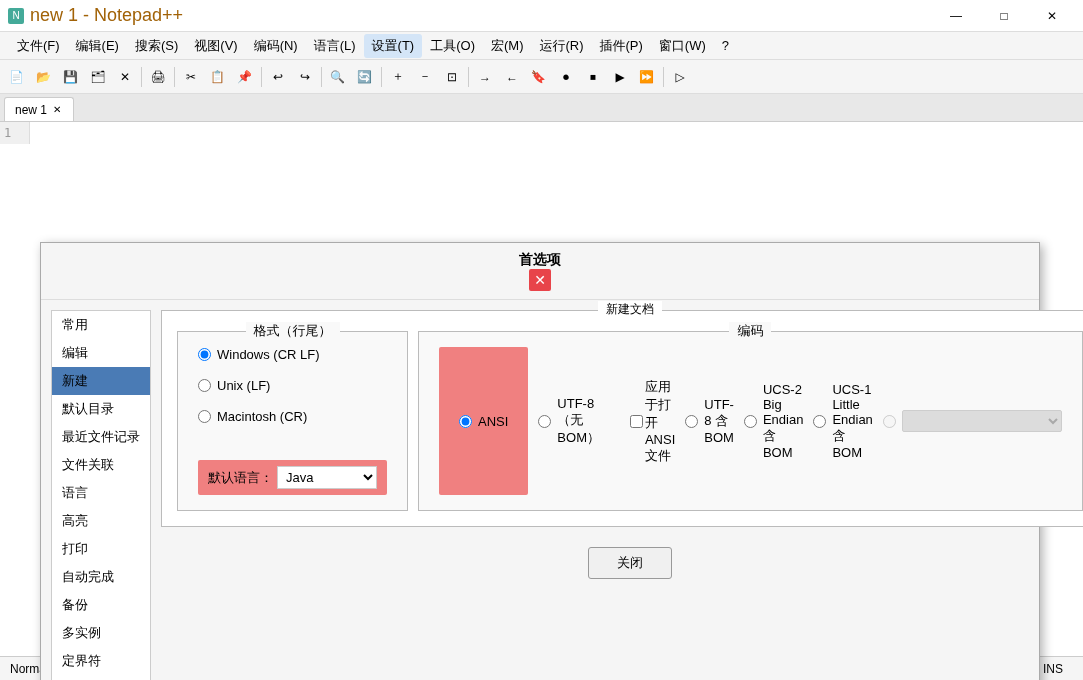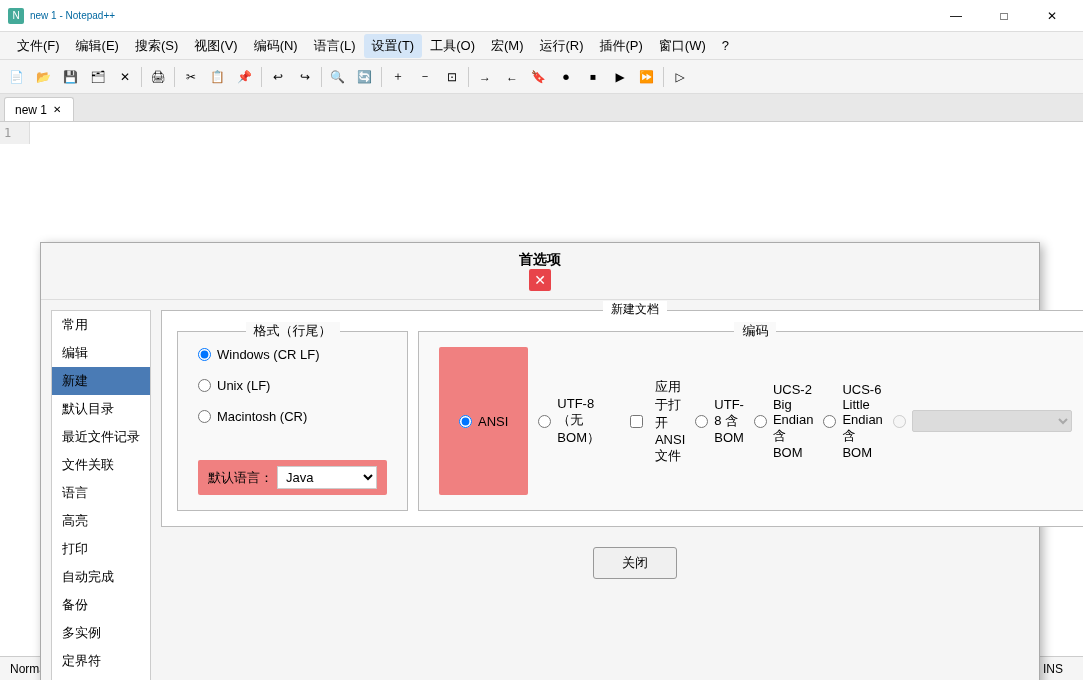--- a/index.html
+++ b/index.html
@@ -30,22 +30,22 @@
       background: #4a9;
       border-radius: 2px;
       display: inline-flex;
       align-items: center;
       justify-content: center;
       color: #fff;
       font-size: 10px;
     }
     .titlebar-title {
       flex: 1;
-      font-size: 10px;
-      color: #0369a1;
+      font-size: 18px;
+      color: #a16207;
     }
     .titlebar-controls {
       display: flex;
       gap: 2px;
     }
     .titlebar-btn {
       width: 46px;
       height: 32px;
       border: none;
       background: transparent;
@@ -293,21 +293,21 @@
     .radio-ansi {
       background: #f08080;
       padding: 3px 20px;
       border-radius: 2px;
     }
 
     
     .checkbox-row {
       display: flex;
       align-items: center;
-      gap: 12px;
+      gap: 2px;
       font-size: 13px;
       padding-left: 20px;
     }
 
     
     .lang-row {
       display: flex;
       align-items: center;
       gap: 0;
       background: #f08080;
@@ -540,21 +540,21 @@
               <label class="radio-row">
                 <input type="radio" name="encoding" style="">
                 <span>UTF-8 含 BOM</span>
               </label>
               <label class="radio-row">
                 <input type="radio" name="encoding" style="">
                 <span>UCS-2 Big Endian 含 BOM</span>
               </label>
               <label class="radio-row">
                 <input type="radio" name="encoding" style="">
-                <span>UCS-6 Little Endian 含 BOM</span>
+                <span>UCS-1 Little Endian 含 BOM</span>
               </label>
               <div class="radio-row">
                 <input type="radio" name="encoding" disabled="" style="">
                 <select class="disabled-select" disabled="">
                   <option></option>
                 </select>
               </div>
             </div>
           </div>
         </div>

